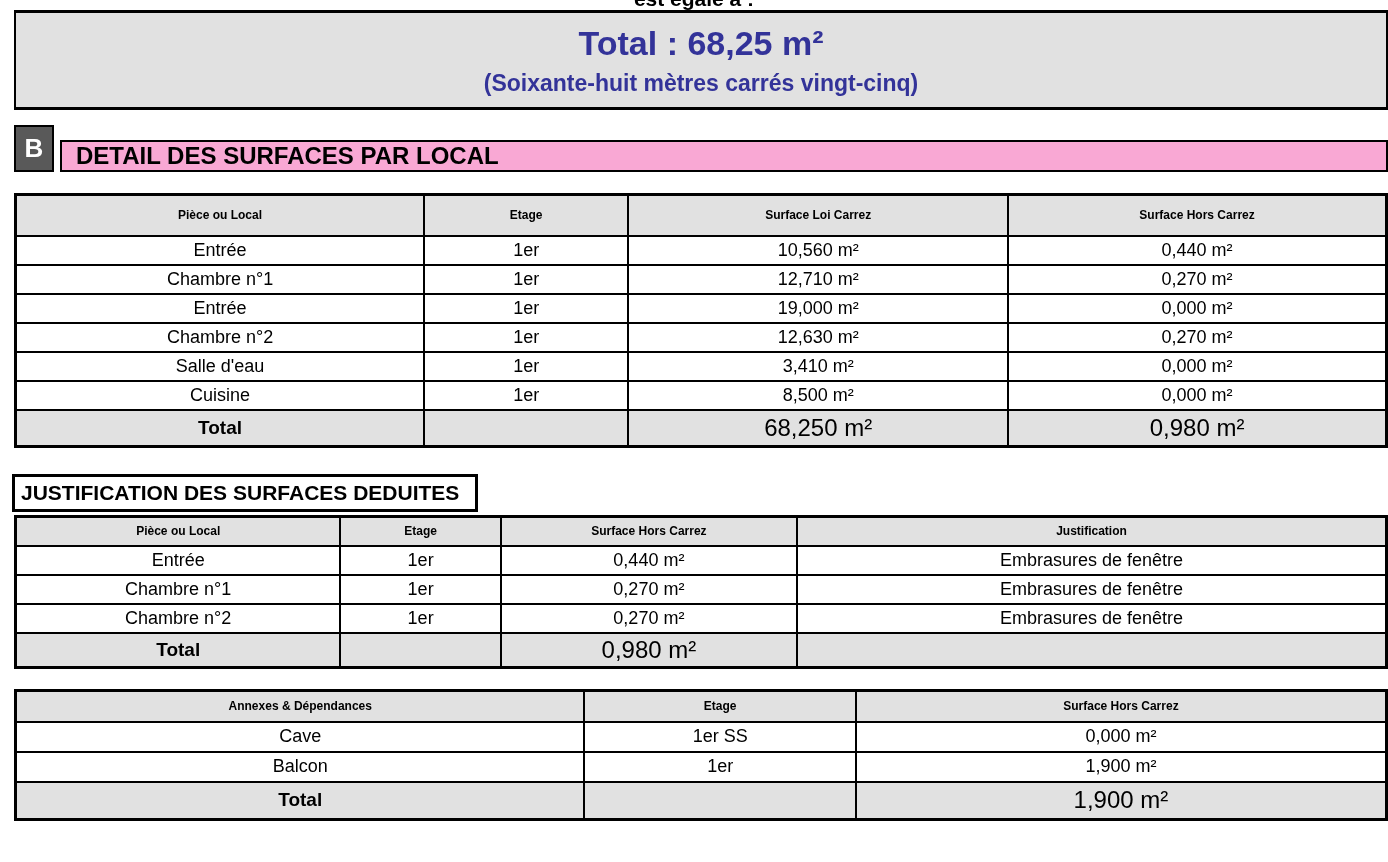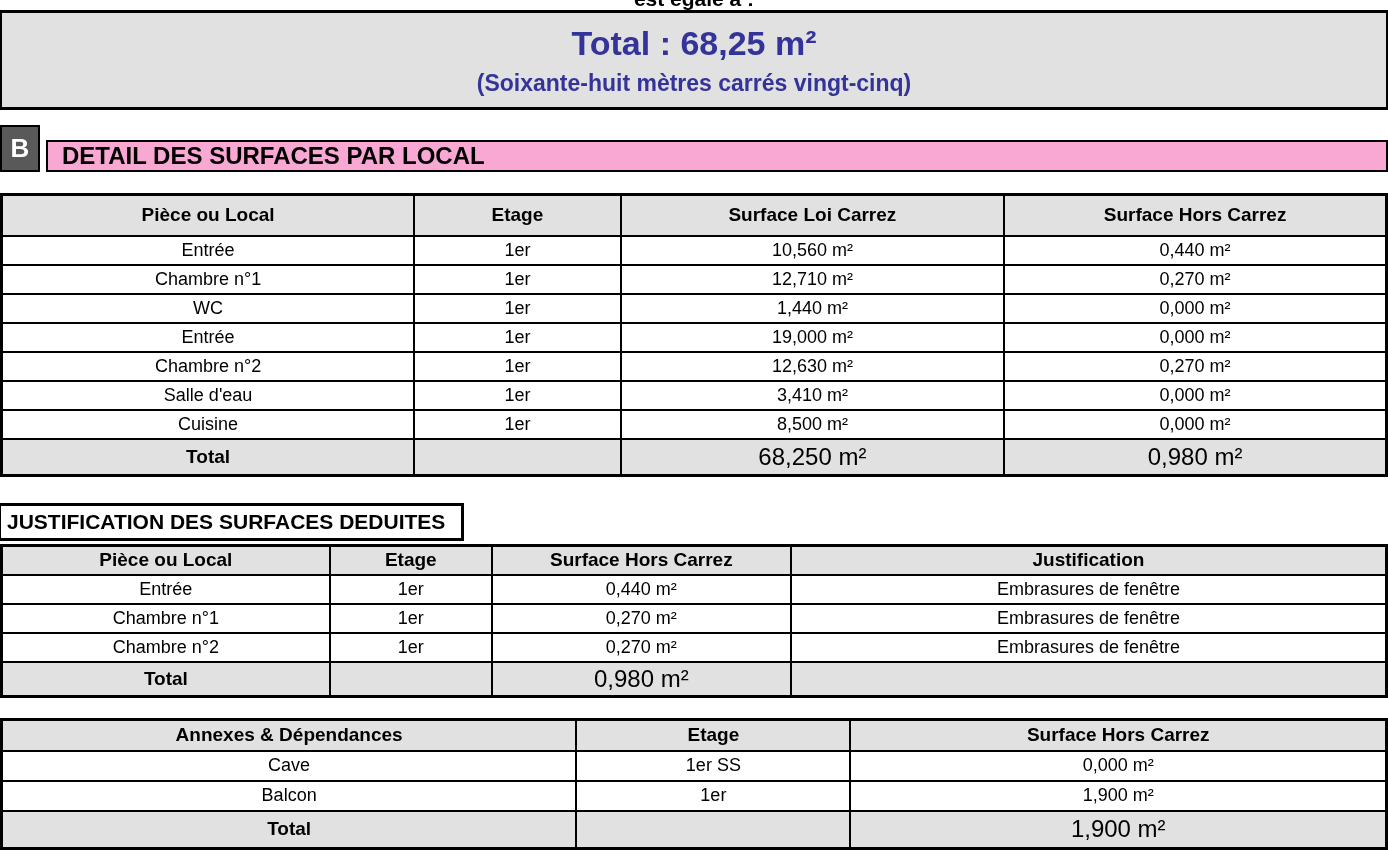--- a/index.html
+++ b/index.html
@@ -5,20 +5,21 @@
   * { margin: 0; padding: 0; box-sizing: border-box; }
   html, body { background: #ffffff; }
   body { font-family: "Liberation Sans", sans-serif; color: #000; }
 
   .page {
     position: relative;
     width: 1388px;
     height: 862px;
     overflow: hidden;
     background: #ffffff;
+    padding-left: 14px;
   }
 
   
   .top-cut {
     position: absolute;
     top: -13px;
     left: 0;
     width: 100%;
     text-align: center;
     font-weight: bold;
@@ -88,21 +89,21 @@
   th, td {
     border: 2px solid #000;
     text-align: center;
     vertical-align: middle;
     overflow: hidden;
     white-space: nowrap;
   }
   th {
     background: #e1e1e1;
     font-weight: bold;
-    font-size: 19px;
+    font-size: 12px;
   }
   td { font-size: 18px; background: #ffffff; }
 
   .t-detail { margin-top: 21px; }
   .t-detail th { height: 41px; }
   .t-detail td { height: 29px; }
   .t-detail tr.total-row td { height: 37px; }
 
   tr.total-row td {
     background: #e1e1e1;
@@ -171,26 +172,20 @@
         <td>10,560 m²</td>
         <td>0,440 m²</td>
       </tr>
       <tr>
         <td>Chambre n°1</td>
         <td>1er</td>
         <td>12,710 m²</td>
         <td>0,270 m²</td>
       </tr>
       <tr>
-        <td>WC</td>
-        <td>1er</td>
-        <td>1,440 m²</td>
-        <td>0,000 m²</td>
-      </tr>
-      <tr>
         <td>Entrée</td>
         <td>1er</td>
         <td>19,000 m²</td>
         <td>0,000 m²</td>
       </tr>
       <tr>
         <td>Chambre n°2</td>
         <td>1er</td>
         <td>12,630 m²</td>
         <td>0,270 m²</td>

